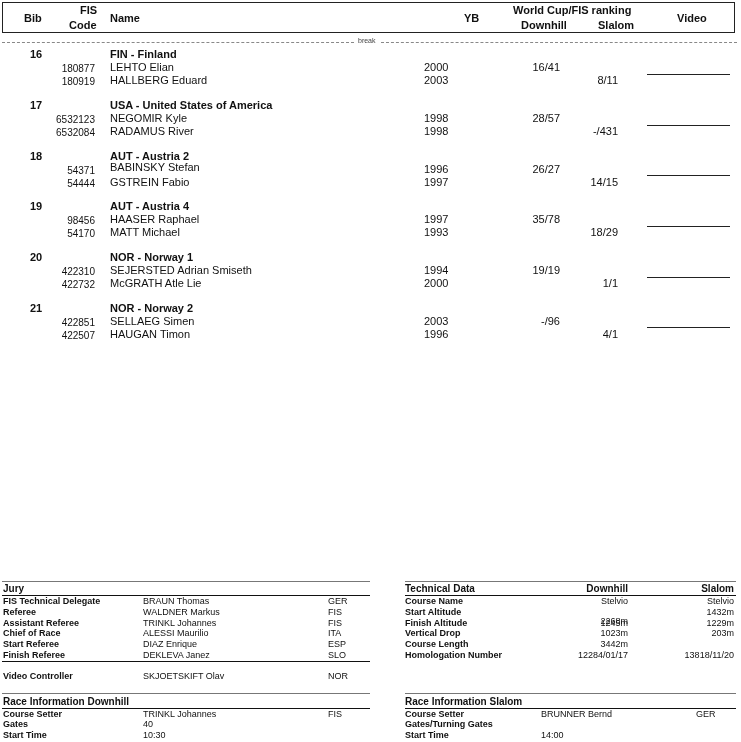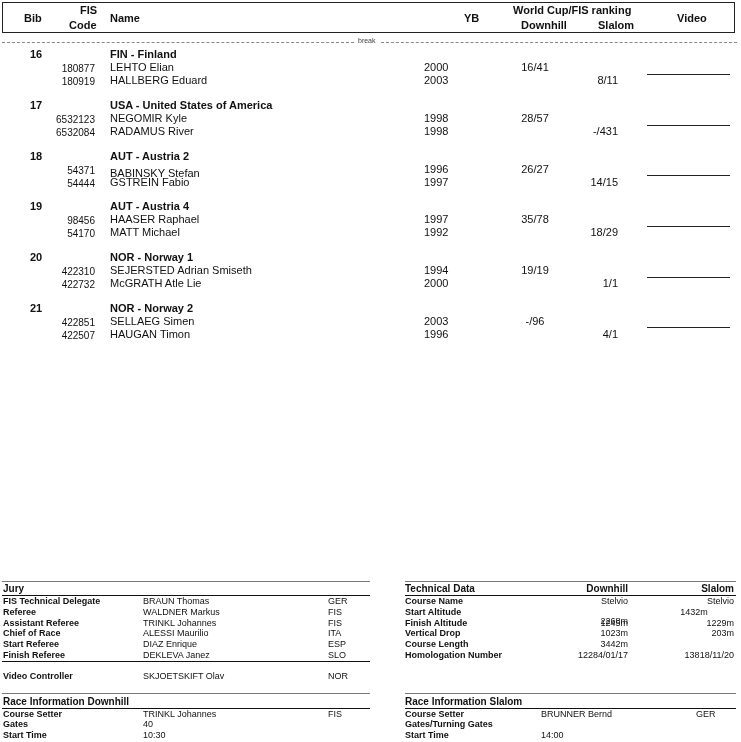--- a/index.html
+++ b/index.html
@@ -14,21 +14,21 @@
   .hdr { font-weight: bold; font-size: 11px; position: absolute; white-space: nowrap; }
   .break-line {
     position: absolute; top: 42px; height: 0; border-top: 1px dashed #888;
   }
   .break-label { position: absolute; top: 37px; left: 358px; font-size: 7px; color: #444; }
   .bib { position: absolute; left: 20px; width: 32px; text-align: center; font-weight: bold; font-size: 11px; }
   .team { position: absolute; left: 110px; font-weight: bold; font-size: 11px; white-space: nowrap; }
   .code { position: absolute; left: 40px; width: 55px; text-align: right; font-size: 10px; }
   .name { position: absolute; left: 110px; font-size: 11px; white-space: nowrap; }
   .yb { position: absolute; left: 424px; width: 30px; text-align: left; font-size: 11px; }
-  .dh { position: absolute; left: 510px; width: 50px; text-align: center; font-size: 11px; }
+  .dh { position: absolute; left: 510px; width: 50px; text-align: right; font-size: 11px; }
   .sl { position: absolute; left: 570px; width: 48px; text-align: right; font-size: 11px; }
   .time-line { position: absolute; left: 647px; width: 83px; height: 0; border-top: 1.2px solid #222; }
 
   .sec-title { position: absolute; font-weight: bold; font-size: 10px; white-space: nowrap; }
   .sec-topline { position: absolute; height: 0; border-top: 1.5px solid #777; }
   .sec-underline { position: absolute; height: 0; border-top: 1.2px solid #111; }
   .lbl { position: absolute; font-weight: bold; font-size: 9px; white-space: nowrap; }
   .val { position: absolute; font-size: 9px; white-space: nowrap; }
   .valr { position: absolute; font-size: 9px; white-space: nowrap; text-align: right; }
   .hdrr { position: absolute; font-weight: bold; font-size: 10px; white-space: nowrap; text-align: right; }
@@ -78,40 +78,40 @@
     <div class="name" style="top:125px;">RADAMUS River</div>
     <div class="yb" style="top:125px;">1998</div>
     <div class="sl" style="top:125px;">-/431</div>
     <div class="time-line" style="top:125px;"></div>
   </div>
 
   <div>
     <div class="bib" style="top:150px;">18</div>
     <div class="team" style="top:150px;">AUT - Austria 2</div>
     <div class="code" style="top:165px;">54371</div>
-    <div class="name" style="top:167px;">BABINSKY Stefan</div>
+    <div class="name" style="top:161px;">BABINSKY Stefan</div>
     <div class="yb" style="top:163px;">1996</div>
     <div class="dh" style="top:163px;">26/27</div>
     <div class="code" style="top:178px;">54444</div>
     <div class="name" style="top:176px;">GSTREIN Fabio</div>
     <div class="yb" style="top:176px;">1997</div>
     <div class="sl" style="top:176px;">14/15</div>
     <div class="time-line" style="top:175px;"></div>
   </div>
 
   <div>
     <div class="bib" style="top:200px;">19</div>
     <div class="team" style="top:200px;">AUT - Austria 4</div>
     <div class="code" style="top:215px;">98456</div>
     <div class="name" style="top:213px;">HAASER Raphael</div>
     <div class="yb" style="top:213px;">1997</div>
     <div class="dh" style="top:213px;">35/78</div>
     <div class="code" style="top:228px;">54170</div>
     <div class="name" style="top:226px;">MATT Michael</div>
-    <div class="yb" style="top:226px;">1992</div>
+    <div class="yb" style="top:226px;">1993</div>
     <div class="sl" style="top:226px;">18/29</div>
     <div class="time-line" style="top:226px;"></div>
   </div>
 
   <div>
     <div class="bib" style="top:251px;">20</div>
     <div class="team" style="top:251px;">NOR - Norway 1</div>
     <div class="code" style="top:266px;">422310</div>
     <div class="name" style="top:264px;">SEJERSTED Adrian Smiseth</div>
     <div class="yb" style="top:264px;">1994</div>
@@ -180,21 +180,21 @@
   <div class="hdrr" style="left:560px; width:68px; top:583px;">Downhill</div>
   <div class="hdrr" style="left:664px; width:70px; top:583px;">Slalom</div>
   <div class="sec-underline" style="left:405px; width:331px; top:595px;"></div>
 
   <div class="lbl" style="left:405px; top:596px;">Course Name</div>
   <div class="valr" style="left:548px; width:80px; top:596px;">Stelvio</div>
   <div class="valr" style="left:654px; width:80px; top:596px;">Stelvio</div>
 
   <div class="lbl" style="left:405px; top:607px;">Start Altitude</div>
   <div class="valr" style="left:548px; width:80px; top:607px;margin-top:9px;">2268m</div>
-  <div class="valr" style="left:654px; width:80px; top:607px;text-align:center;">1432m</div>
+  <div class="valr" style="left:654px; width:80px; top:607px;">1432m</div>
 
   <div class="lbl" style="left:405px; top:618px;">Finish Altitude</div>
   <div class="valr" style="left:548px; width:80px; top:618px;">1245m</div>
   <div class="valr" style="left:654px; width:80px; top:618px;">1229m</div>
 
   <div class="lbl" style="left:405px; top:628px;">Vertical Drop</div>
   <div class="valr" style="left:548px; width:80px; top:628px;">1023m</div>
   <div class="valr" style="left:654px; width:80px; top:628px;">203m</div>
 
   <div class="lbl" style="left:405px; top:639px;">Course Length</div>

